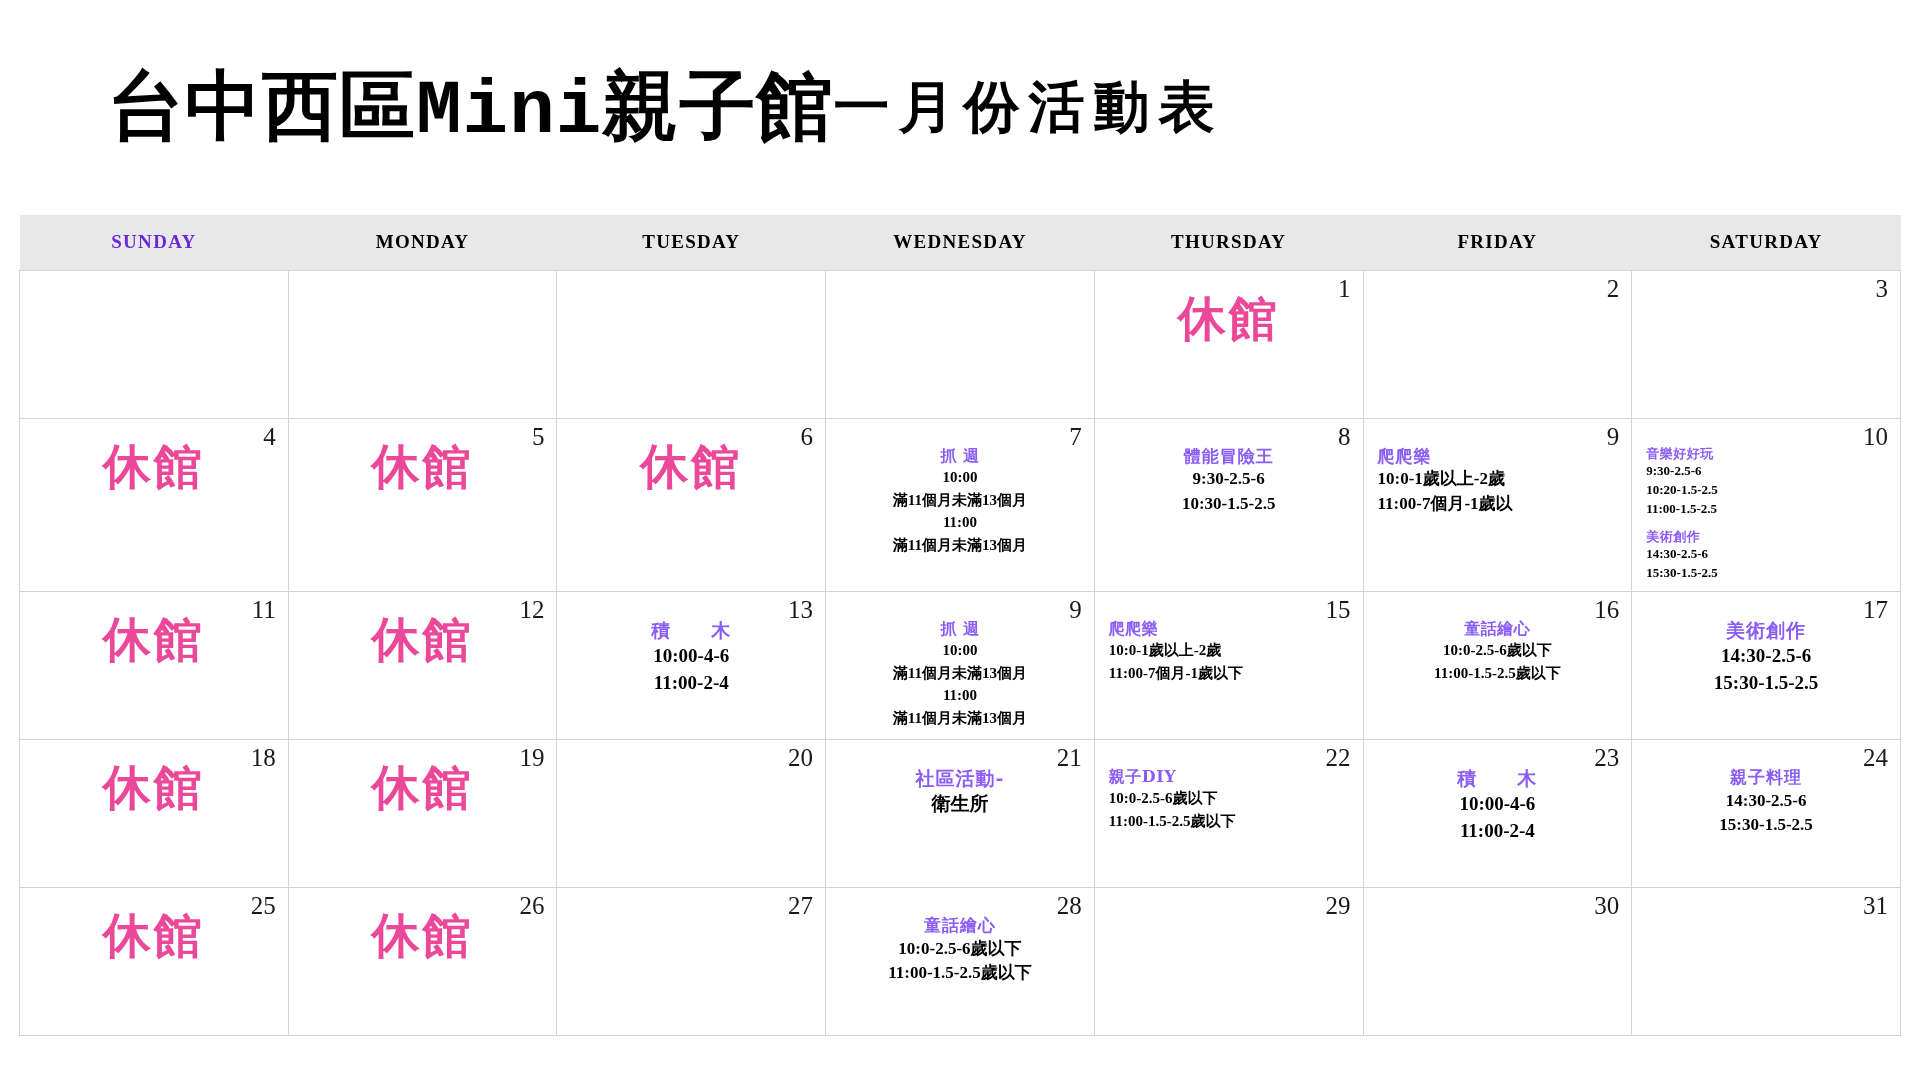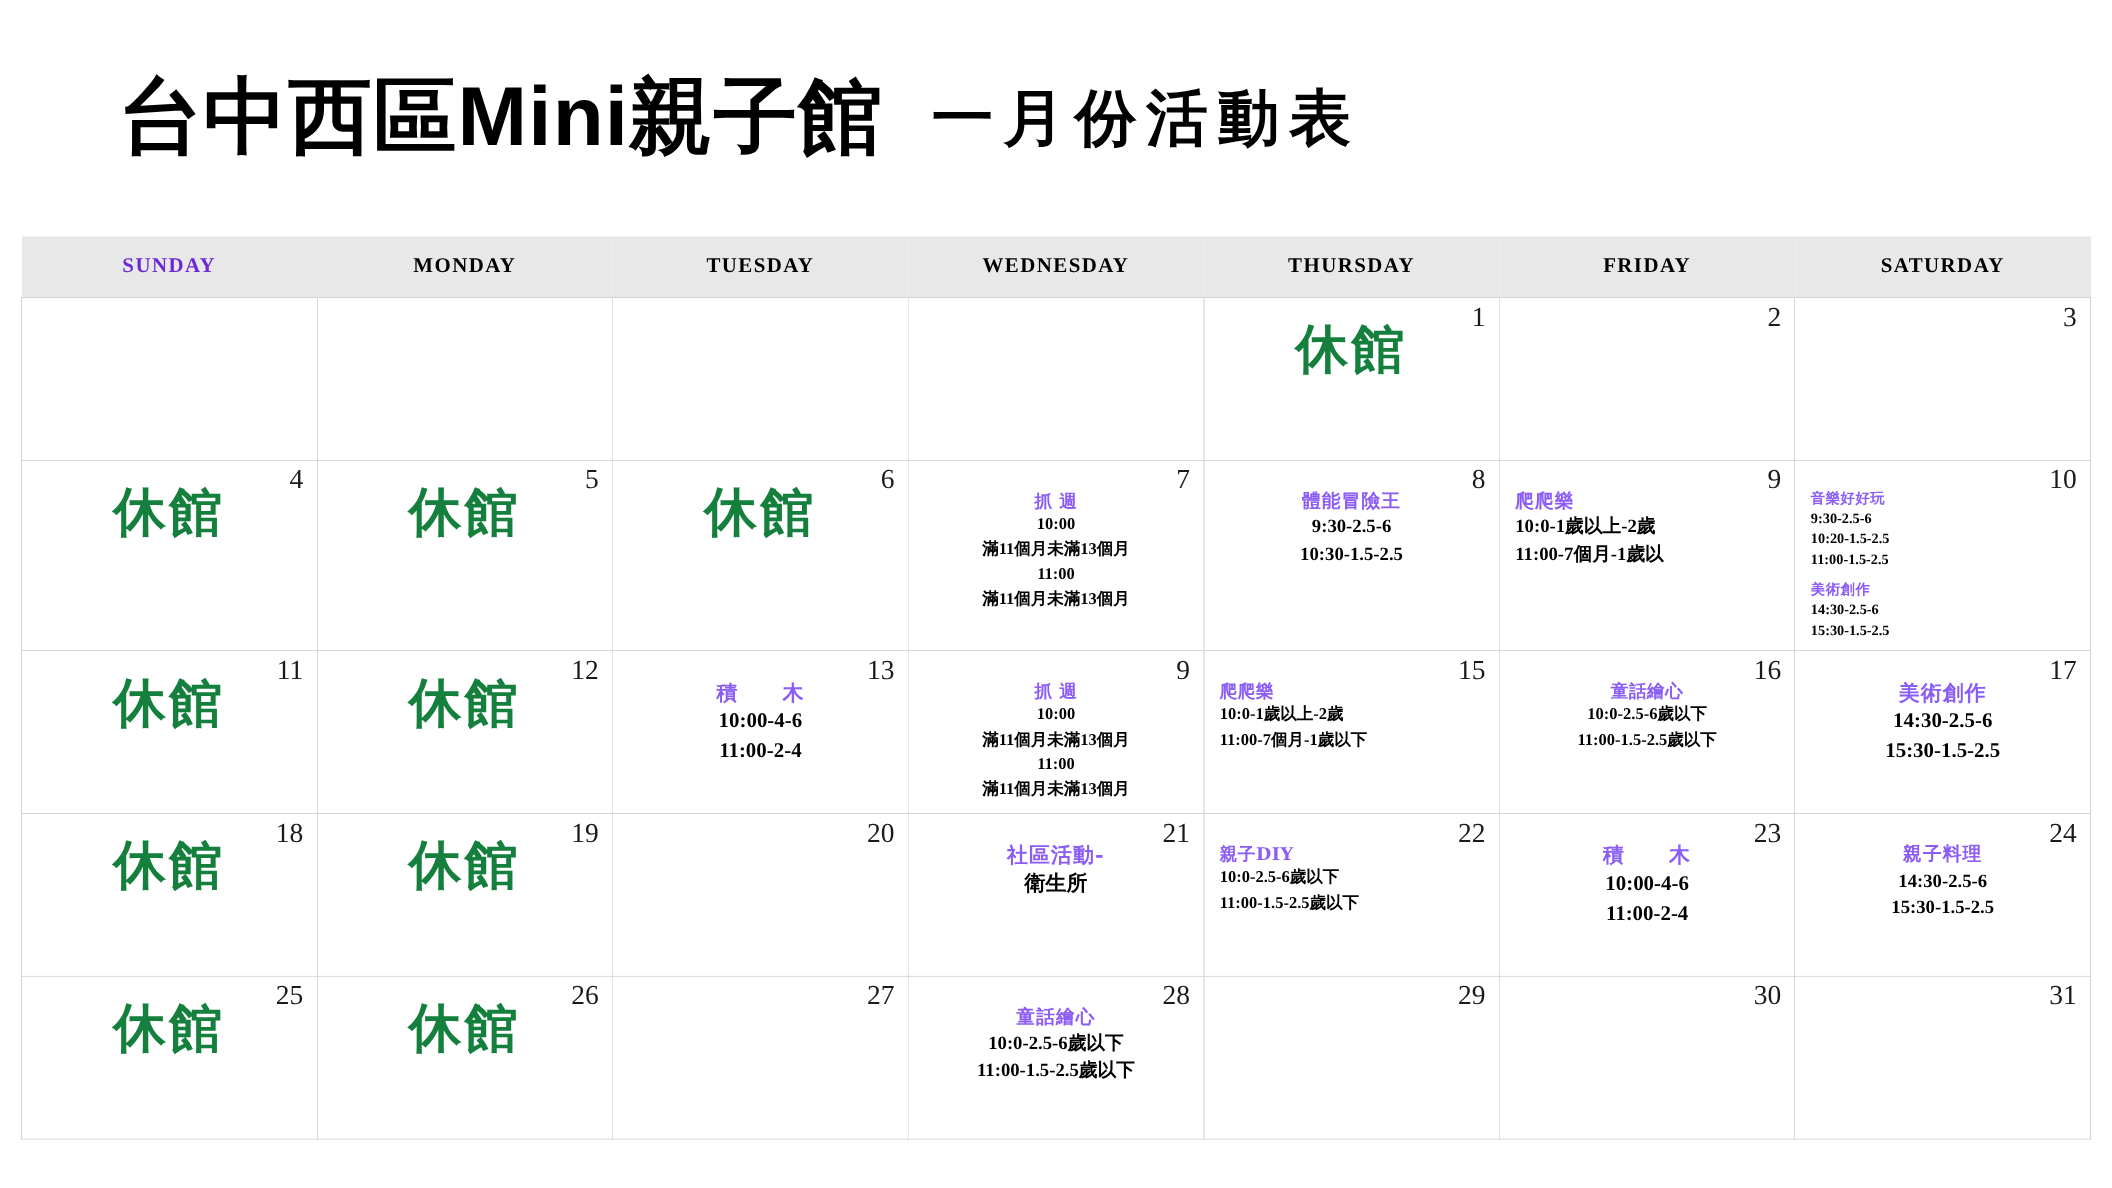--- a/index.html
+++ b/index.html
@@ -13,35 +13,34 @@
 
   
   .title-bar {
     height: 215px;
     display: flex;
     align-items: center;
     padding-left: 108px;
     gap: 0;
   }
   .title-main {
-    font-family: Liberation Sans, sans-serif;
+    font-family: Liberation Mono, monospace;
     font-weight: bold;
     font-size: 76px;
     color: #000000;
     letter-spacing: 1px;
     white-space: nowrap;
     text-align: center;
   }
   .title-sub {
     font-family: "DejaVu Serif", "Liberation Serif", serif;
     font-weight: bold;
     font-size: 56px;
     color: #000000;
     letter-spacing: 9px;
-    margin-left: 44px;
     white-space: nowrap;
   }
   .title-year {
     font-family: "DejaVu Sans", "Liberation Sans", sans-serif;
     font-weight: bold;
     font-size: 72px;
     color: #595959;
     letter-spacing: 2px;
     margin-left: 52px;
     white-space: nowrap;
@@ -90,21 +89,21 @@
   }
   .cell-body {
     padding: 26px 8px 6px 8px;
     text-align: center;
   }
 
   
   .closed {
     font-family: "DejaVu Serif", "Liberation Serif", serif;
     font-weight: bold;
-    color: #15803d;
+    color: #ec4899;
     font-size: 48px;
     letter-spacing: 3px;
     line-height: 1.05;
     padding-top: 22px;
     text-align: center;
     display: block;
   }
 
   
   .event { margin-bottom: 2px; }

